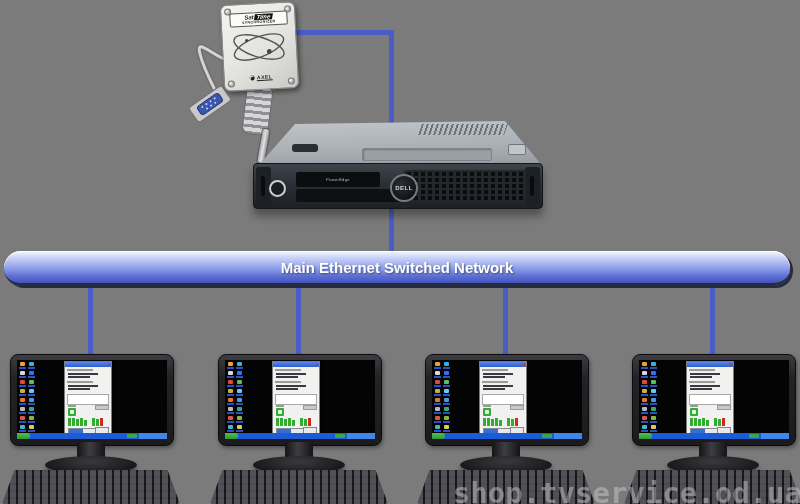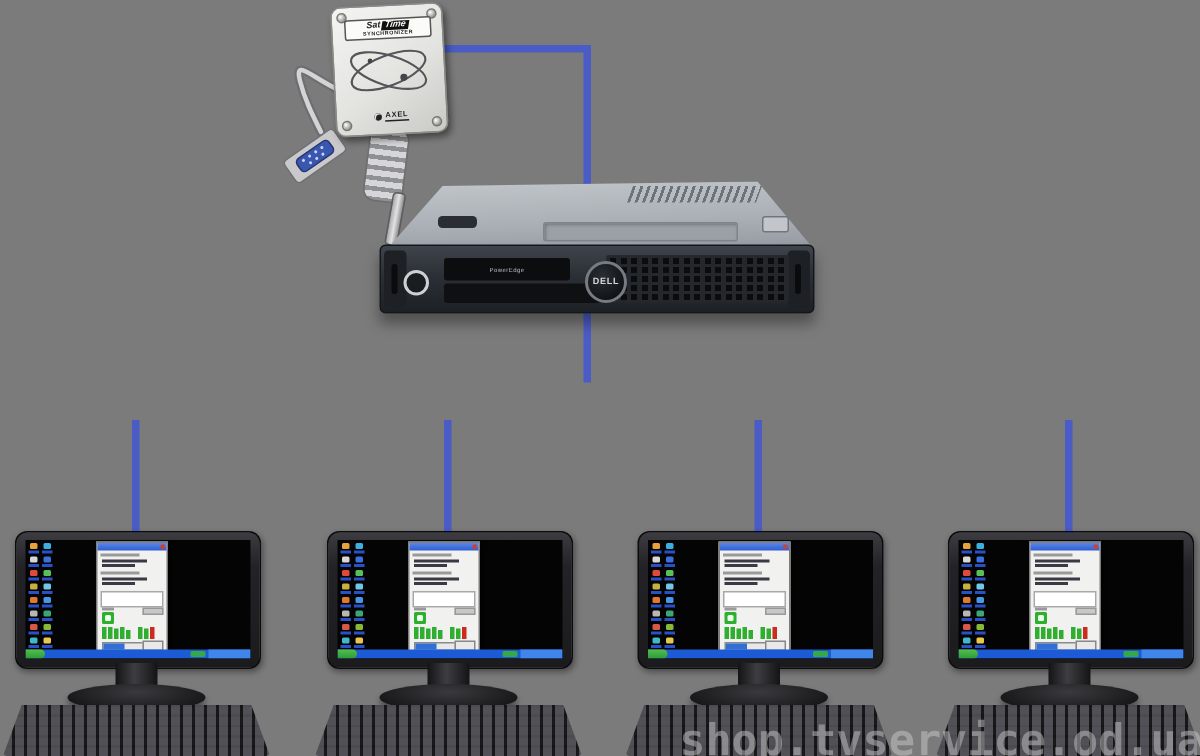--- a/index.html
+++ b/index.html
@@ -196,20 +196,23 @@
         <span class="bay-label">PowerEdge</span>
       </div>
       <div class="sub-bay"></div>
       <div class="drive-grid"></div>
       <div class="dell-badge">
         <span class="dell-txt">DELL</span>
       </div>
     </div>
   </div>
 
+  <div class="net-bar">
+    <span class="net-bar-label">Main Ethernet Switched Network</span>
+  </div>
 
   <div id="ws-root">
     <div class="ws" style="left: 2px;">
       <div class="monitor">
         <div class="screen">
           <div class="icons">
               <span class="icon-cell" style="left: 3px; top: 2px; background: rgb(232, 162, 58);"></span>
               <span class="icon-lbl" style="left: 2px; top: 7px;"></span>
               <span class="icon-cell" style="left: 12px; top: 2px; background: rgb(58, 176, 224);"></span>
               <span class="icon-lbl" style="left: 11px; top: 7px;"></span>

